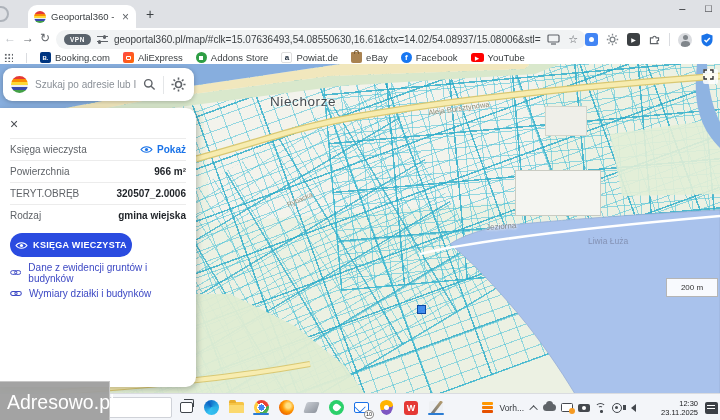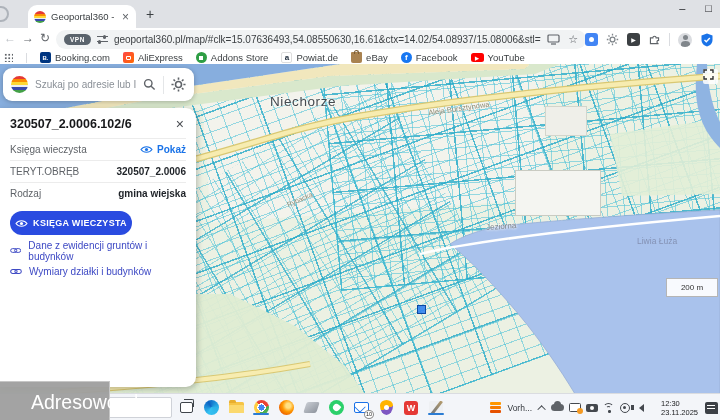--- a/index.html
+++ b/index.html
@@ -54,21 +54,21 @@
   .px2 { left:330px; top:-25px; width:400px; height:235px; transform:rotate(-5deg); background-size:auto; }
   .px3 { left:40px; top:110px; width:430px; height:240px; transform:rotate(-31deg); opacity:.9; }
   .block-w1 { position:absolute; left:515px; top:106px; width:86px; height:46px; background:#f4f5f1; border:1px solid #c9cbc2; }
   .block-w2 { position:absolute; left:545px; top:42px; width:42px; height:30px; background:#efefe9; border:1px solid #d3d5cc; }
   #map svg { position:absolute; left:0; top:0; }
   .maplabel { position:absolute; white-space:nowrap; text-shadow:0 0 3px #fff, 0 0 3px #fff; }
   .lbl-town { left:270px; top:30px; font-size:13.5px; color:#454a4f; letter-spacing:.6px; }
   .lbl-road { left:428px; top:40px; font-size:7.5px; color:#8f8a72; transform:rotate(-8deg); }
   .lbl-jez { left:486px; top:158px; font-size:8px; color:#7a8088; transform:rotate(-4deg); }
   .lbl-ryb { left:286px; top:132px; font-size:7px; color:#8f8a72; transform:rotate(-24deg); }
-  .lbl-lake { left:637px; top:172px; font-size:8.5px; color:#8492b4; text-shadow:none; }
+  .lbl-lake { left:588px; top:172px; font-size:8.5px; color:#8492b4; text-shadow:none; }
   .sel-parcel { position:absolute; left:417px; top:241px; width:9px; height:9px; background:rgba(40,125,240,.85); border:1px solid #0d47a1; }
   .scalebar { position:absolute; left:666px; top:214px; width:52px; height:19px; background:rgba(255,255,255,.92); border:1px solid #b5b5b5; font-size:8px; color:#333; display:flex; align-items:center; justify-content:center; }
   .expand { position:absolute; left:703px; top:5px; width:15px; height:15px; background:rgba(255,255,255,.85); border-radius:2px; display:flex; align-items:center; justify-content:center; }
 
   
   .searchcard { position:absolute; left:3px; top:68px; width:191px; height:33px; background:#fff; border-radius:9px; box-shadow:0 1px 5px rgba(0,0,0,.25); display:flex; align-items:center; padding:0 8px; gap:7px; z-index:10; }
   .gp-logo { width:17px; height:17px; border-radius:50%; flex:0 0 17px;
     background:linear-gradient(180deg,#e53935 0 20%,#fb8c00 20% 38%,#fdd835 38% 52%,#eceff1 52% 64%,#3949ab 64% 84%,#43a047 84% 100%); }
   .searchcard input { border:none; outline:none; flex:1; font-size:10px; color:#3c4043; width:90px; background:transparent; }
   .searchcard input::placeholder { color:#8a9097; }
@@ -80,21 +80,21 @@
   .p-title span { font-size:14px; color:#4a4d52; }
   .prow { display:flex; align-items:center; justify-content:space-between; height:22px; margin:0 10px; border-top:1px solid #ececec; font-size:10px; }
   .prow .lab { color:#5f6368; }
   .prow .val { color:#1f2328; font-weight:bold; }
   .prow .val.link { color:#1a73e8; display:flex; align-items:center; gap:4px; }
   .kw-btn { margin:7px 10px 5px 10px; height:24px; width:122px; border:none; border-radius:13px; background:#2a4be0; color:#fff; font-size:9px; font-weight:bold; letter-spacing:.3px; display:flex; align-items:center; justify-content:center; gap:5px; }
   .plink { display:flex; align-items:center; gap:7px; padding:4px 10px; font-size:10px; color:#3d49c4; height:21px; }
 
   
   .watermark { position:absolute; left:-2px; top:381px; width:112px; height:42px; background:rgba(158,158,158,.95); border:1px solid #c6c6c6; z-index:50; display:flex; align-items:center; }
-  .watermark span { color:#fff; font-size:19.5px; padding-left:8px;margin-left:24px; }
+  .watermark span { color:#fff; font-size:19.5px; padding-left:8px; }
 
   
   .taskbar { position:absolute; left:0; top:393px; width:720px; height:27px; background:#f3f5f9; border-top:1px solid #dadce0; z-index:40; }
   .tb-search { position:absolute; left:108px; top:3px; width:64px; height:21px; background:#fff; border:1px solid #cfd2d8; border-radius:2px; }
   .tb-icons { position:absolute; left:178px; top:0; height:27px; display:flex; align-items:center; gap:9px; }
   .tbi { width:16px; height:16px; position:relative; display:flex; align-items:center; justify-content:center; }
   .tv { width:13px; height:11px; border:1.4px solid #40454b; border-radius:2px; position:relative; background:#fff; }
   .tv::after { content:""; position:absolute; left:3px; top:-4px; width:9px; height:7px; border:1.4px solid #40454b; border-left:none; border-bottom:none; border-radius:0 2px 0 0; }
   .edge { width:15px; height:15px; border-radius:50%; background:conic-gradient(from 210deg,#35c1f1,#0b63c4,#2bb3e8,#35c1f1); }
   .folder { width:15px; height:11px; background:#f6c445; border-radius:1.5px; position:relative; }
@@ -130,21 +130,21 @@
   .camic::after { content:""; position:absolute; left:4px; top:2px; width:4px; height:4px; border-radius:50%; background:#fff; }
   .wifiic { width:12px; height:10px; position:relative; overflow:hidden; }
   .wifiic i { position:absolute; border:1.4px solid #44484e; border-radius:50%; border-bottom-color:transparent; border-left-color:transparent; border-right-color:transparent; }
   .wifiic i:nth-child(1){ left:0; top:0; width:11px; height:11px; }
   .wifiic i:nth-child(2){ left:2.8px; top:3px; width:5.5px; height:5.5px; }
   .wifiic b { position:absolute; left:5px; top:7.5px; width:2.5px; height:2.5px; border-radius:50%; background:#44484e; }
   .ringic { width:10px; height:10px; border:1.5px solid #44484e; border-radius:50%; position:relative; }
   .ringic::after { content:""; position:absolute; left:2.2px; top:2.2px; width:3px; height:3px; border-radius:50%; background:#44484e; }
   .spk { width:0; height:0; border:4px solid transparent; border-right:5px solid #44484e; position:relative; }
   .spk::before { content:""; position:absolute; left:-8px; top:-2.5px; width:3px; height:5px; background:#44484e; }
-  .clock { text-align:left; font-size:7.5px; line-height:9px; color:#202124; margin-left:12px; }
+  .clock { text-align:right; font-size:7.5px; line-height:9px; color:#202124; margin-left:20px; }
   .notif { width:13px; height:12px; background:#3c4046; border-radius:2px 2px 0 2px; position:relative; margin-left:2px; }
   .notif::after { content:""; position:absolute; left:2px; top:3px; width:8px; height:1.4px; background:#fff; box-shadow:0 3px 0 #fff; }
 </style>
 </head>
 <body>
 
 <div id="stage">
 
   <div id="map">
     <div class="urban"></div>
@@ -298,35 +298,38 @@
     <svg width="15" height="15" viewBox="0 0 16 16">
       <circle cx="8" cy="8" r="3.2" fill="none" stroke="#5f6368" stroke-width="1.7"></circle>
       <g stroke="#5f6368" stroke-width="1.7">
           <path d="M8 0.5v2.3M8 13.2v2.3M0.5 8h2.3M13.2 8h2.3M2.7 2.7l1.6 1.6M11.7 11.7l1.6 1.6M13.3 2.7l-1.6 1.6M4.3 11.7l-1.6 1.6"></path>
         </g>
     </svg>
   </div>
 
   <div class="panel">
     <div class="p-title">
-      <b>320507_2.0006.102/6</b>
       <span>×</span>
     </div>
 
     <div class="prow">
       <span class="lab">Księga wieczysta</span>
       <span class="val link">
         <svg width="13" height="9" viewBox="0 0 13 9">
           <path d="M1 4.5 C3.5 0.8 9.5 0.8 12 4.5 C9.5 8.2 3.5 8.2 1 4.5 Z" fill="none" stroke="#1a73e8" stroke-width="1.1"></path>
           <circle cx="6.5" cy="4.5" r="1.6" fill="#1a73e8"></circle>
         </svg>
         <span>Pokaż</span>
       </span>
     </div>
     <div class="prow">
+      <span class="lab">Powierzchnia</span>
+      <span class="val">966 m²</span>
+    </div>
+    <div class="prow">
       <span class="lab">TERYT.OBRĘB</span>
       <span class="val">320507_2.0006</span>
     </div>
     <div class="prow">
       <span class="lab">Rodzaj</span>
       <span class="val">gmina wiejska</span>
     </div>
 
     <button class="kw-btn">
       <svg width="13" height="9" viewBox="0 0 13 9">

